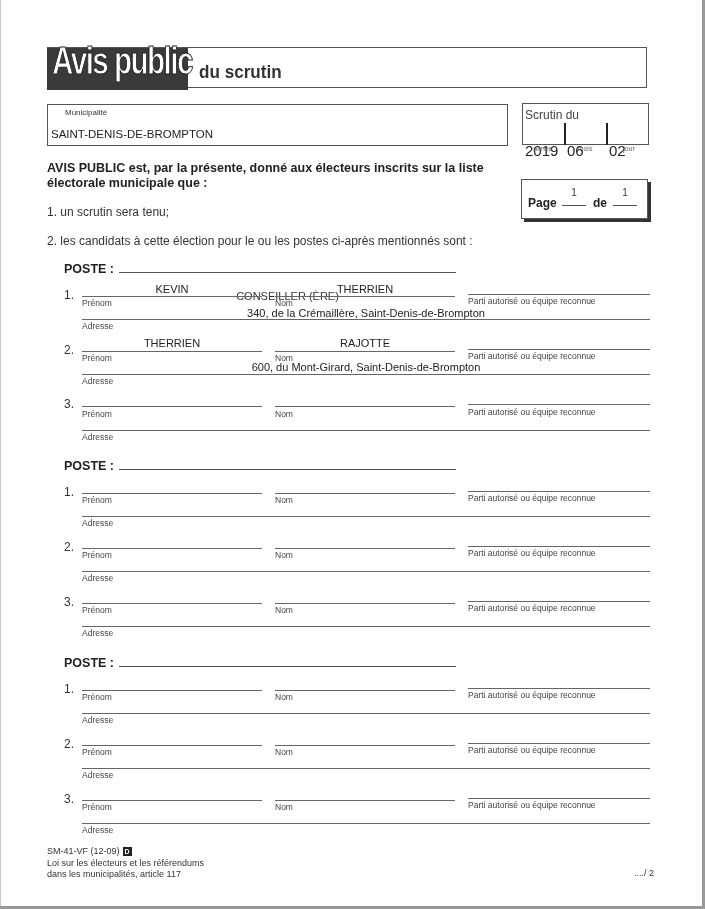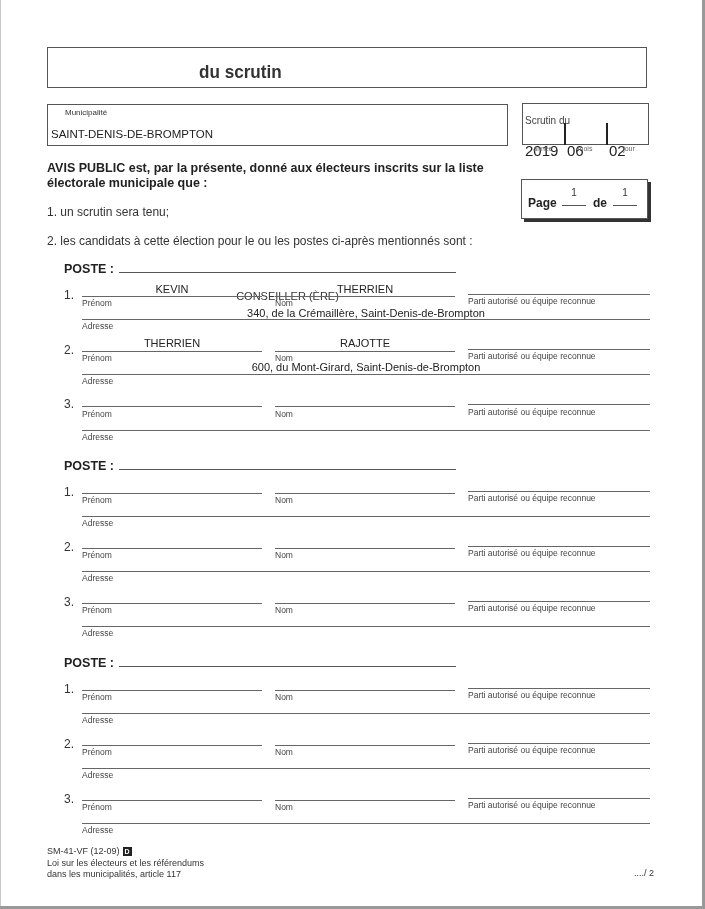--- a/index.html
+++ b/index.html
@@ -41,21 +41,21 @@
     border: 1px solid #555; box-sizing: border-box;
   }
   .muni-label { position: absolute; left: 3px; top: 3px; font-size: 8px; color: #333; margin-left: 14px; }
   .muni-value { position: absolute; left: 3px; top: 23px; font-size: 11.5px; color: #222; }
 
   
   .scrutin-box {
     position: absolute; left: 522px; top: 103px; width: 127px; height: 42px;
     border: 1px solid #555; box-sizing: border-box;
   }
-  .scrutin-label { position: absolute; left: 2px; top: 11px; font-size: 10px; color: #444; text-align: center; }
+  .scrutin-label { position: absolute; left: 2px; top: 4px; font-size: 12px; color: #444; text-align: center; }
   .scrutin-div { position: absolute; top: 19px; width: 2px; height: 22px; background: #222; }
   .scrutin-val { position: absolute; top: 38px; font-size: 15px; color: #222; text-align: left; }
   .scrutin-sub { position: absolute; top: 145px; font-size: 7px; color: #666; text-align: center; }
 
   
   .intro {
     position: absolute; left: 47px; top: 161px; width: 470px;
     font-weight: bold; font-size: 12.5px; line-height: 15px; color: #222;
   }
   .item-line { position: absolute; left: 47px; font-size: 12px; color: #333; text-align: right; }
@@ -89,20 +89,23 @@
   .footer-next { position: absolute; left: 634px; top: 868px; font-size: 9px; color: #333; }
 </style>
 </head>
 <body>
 
 <div class="page-edge-left"></div>
 <div class="page-edge-right"></div>
 <div class="page-edge-bottom"></div>
 
 <div class="title-box">
+  <div class="title-brand">
+    <span class="title-brand-text">Avis public</span>
+  </div>
   <span class="title-sub">du scrutin</span>
 </div>
 
 <div class="muni-box">
   <span class="muni-label">Municipalité</span>
   <span class="muni-value">SAINT-DENIS-DE-BROMPTON</span>
 </div>
 
 <div class="scrutin-box">
   <span class="scrutin-label">Scrutin du</span>

